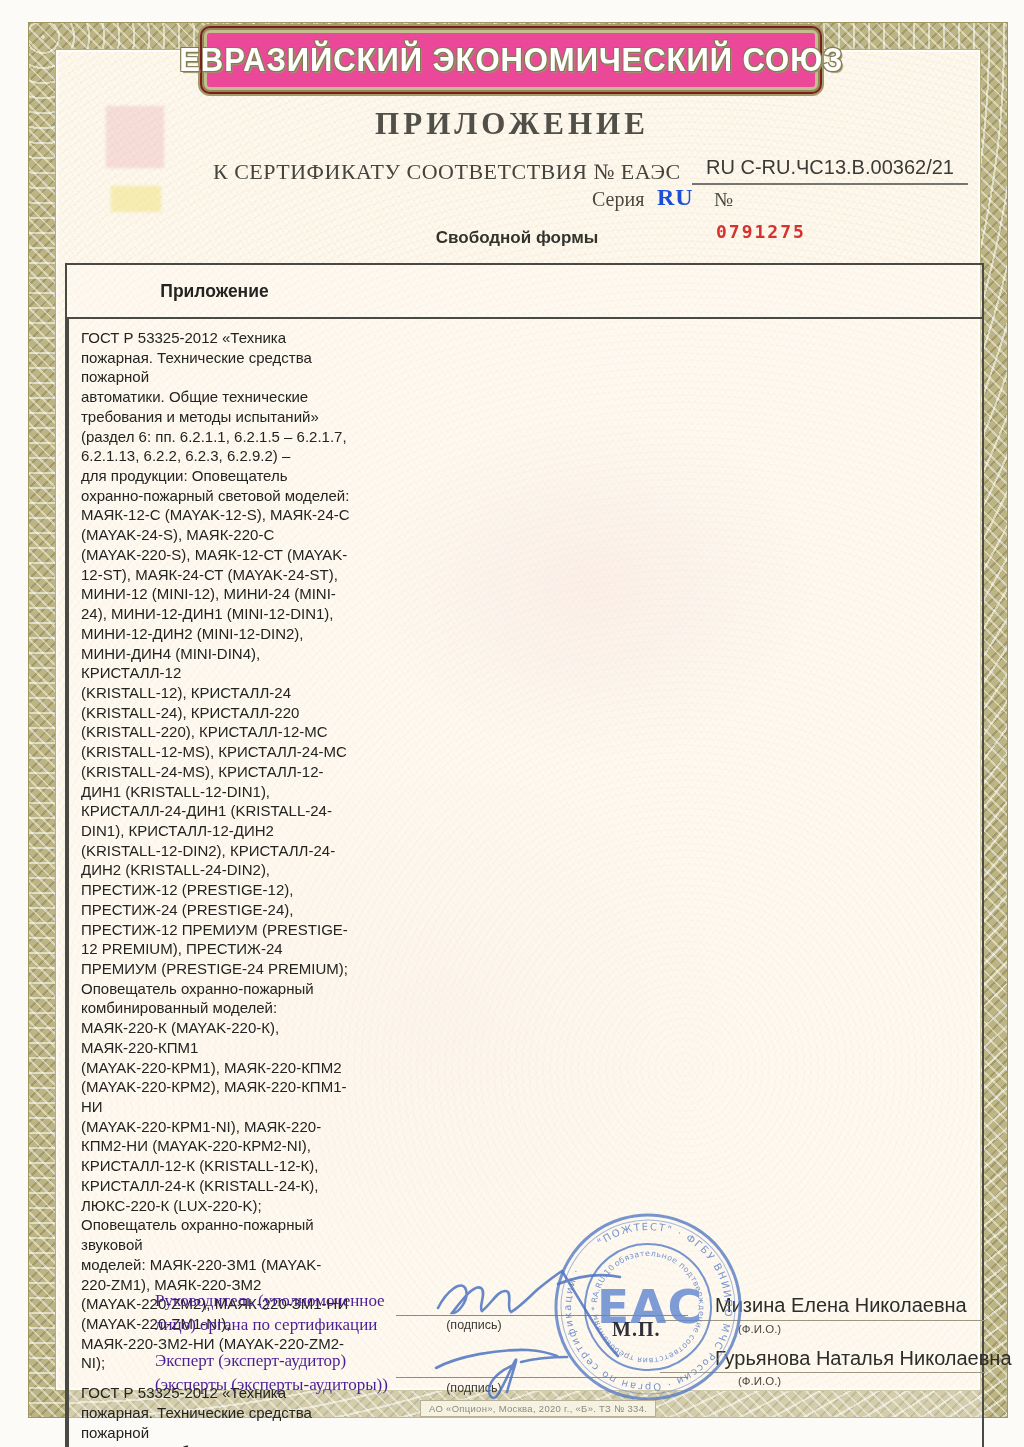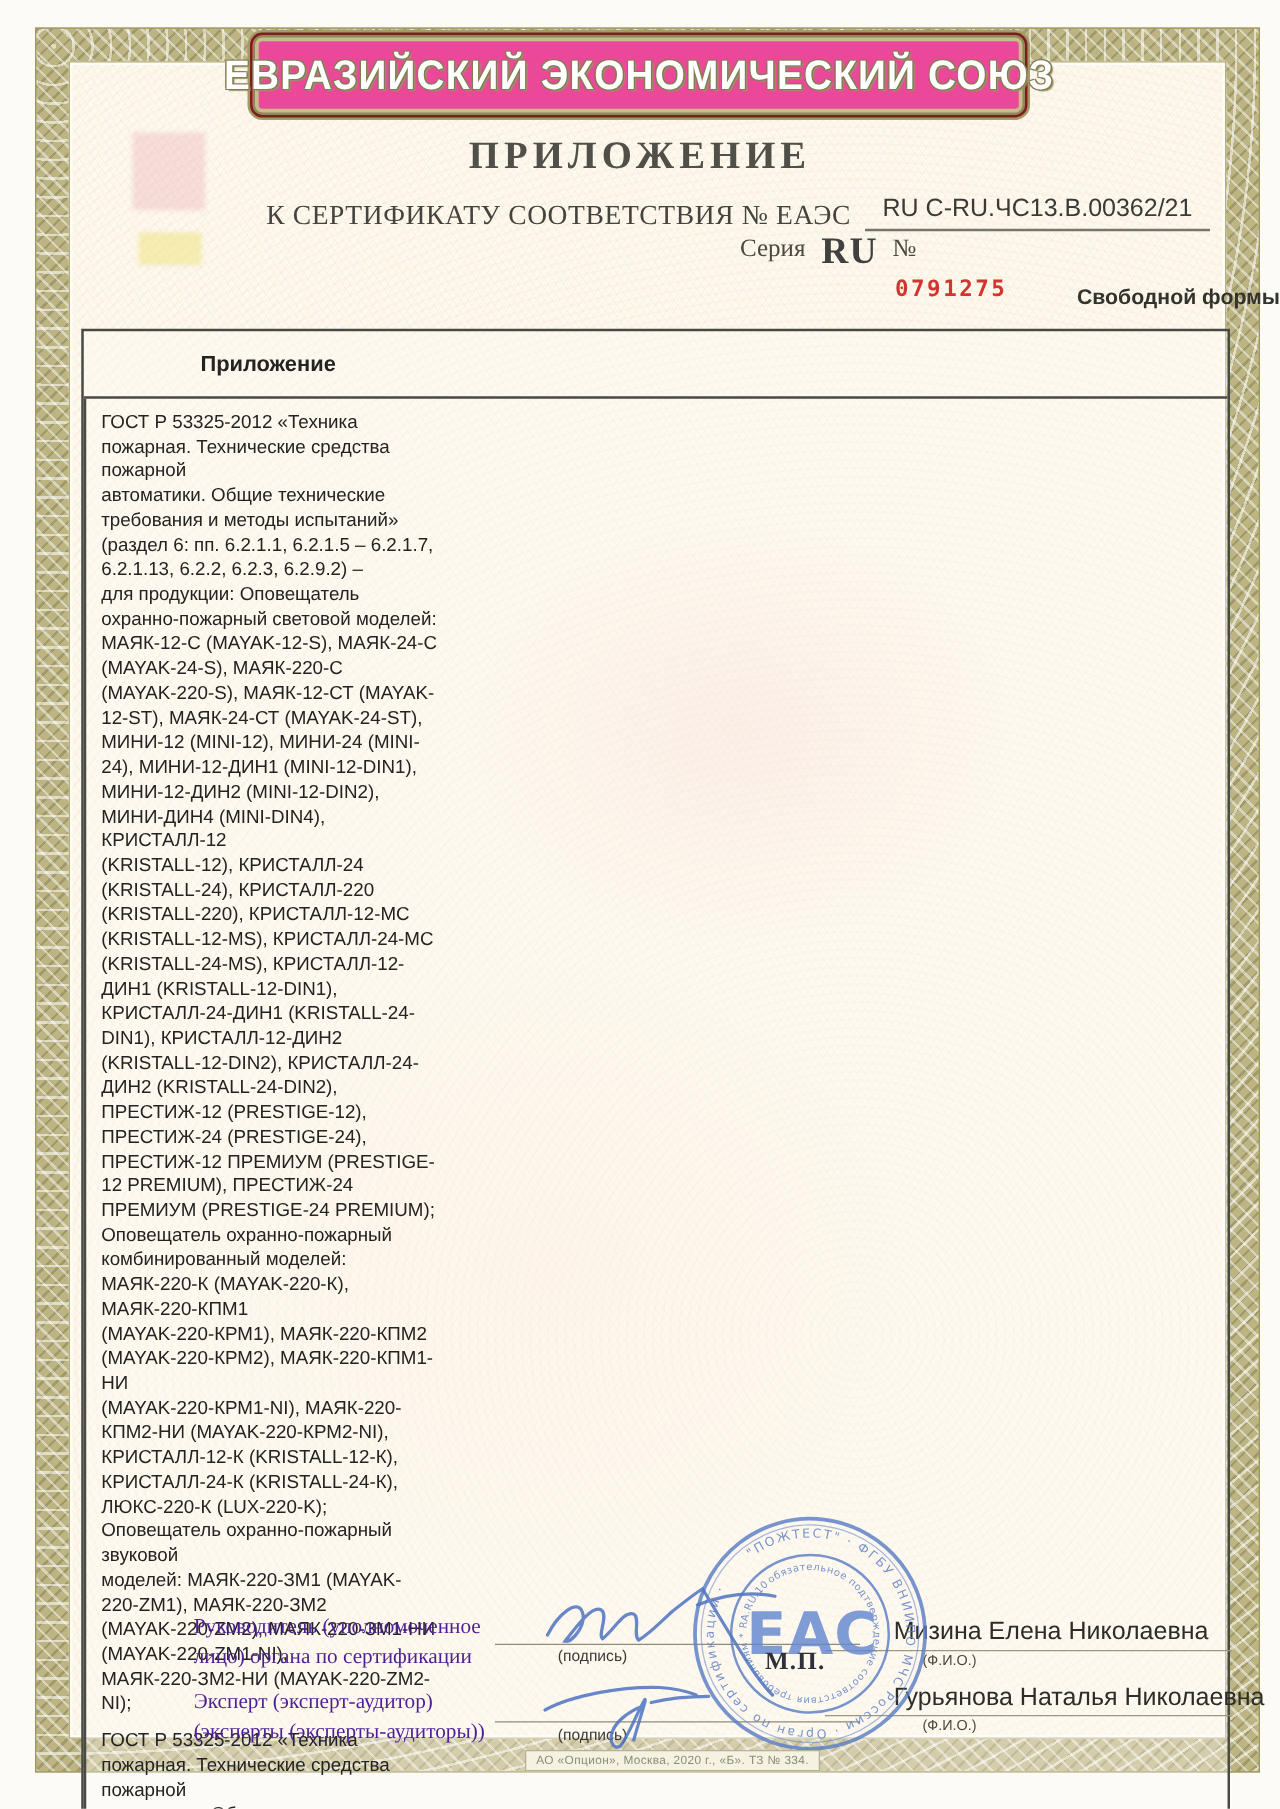--- a/index.html
+++ b/index.html
@@ -65,29 +65,29 @@
     white-space:nowrap;
   }
   .cert-number{
     position:absolute;left:692px;top:156px;width:276px;text-align:center;
     font-size:20px;color:#3a3a36;padding-bottom:4px;
     border-bottom:2px solid #76756e;white-space:nowrap;
   }
   .series-label{position:absolute;left:592px;top:188px;
     font-family:"Liberation Serif",serif;font-size:20px;color:#4a4940;}
   .series-value{position:absolute;left:657px;top:184px;
-    font-family:"Liberation Serif",serif;font-weight:bold;font-size:30px;
-    letter-spacing:1px;color:#404040;}
+    font-family:"Liberation Serif",serif;font-weight:bold;font-size:24px;
+    letter-spacing:1px;color:#1d4ed8;}
   .num-sign{position:absolute;left:714px;top:188px;
     font-family:"Liberation Serif",serif;font-size:20px;color:#4a4940;}
   .blank-number{position:absolute;left:716px;top:185px;
     font-family:"DejaVu Sans Mono",monospace;font-weight:bold;font-size:18px;
     letter-spacing:2px;color:#d4332e;margin-top:36px;}
   .form-type{
-    position:absolute;left:10px;right:0;top:228px;text-align:right;
+    position:absolute;left:10px;right:0;top:228px;text-align:center;
     font-weight:bold;font-size:17px;color:#33332e;
   }
 
   
   .cert-table{
     position:absolute;left:65px;top:263px;width:919px;
     border:2px solid #4a4a45;box-sizing:border-box;
     background:rgba(255,253,247,.35);
   }
   .t-head{display:grid;grid-template-columns:295px 1fr;border-bottom:2px solid #4a4a45;}

